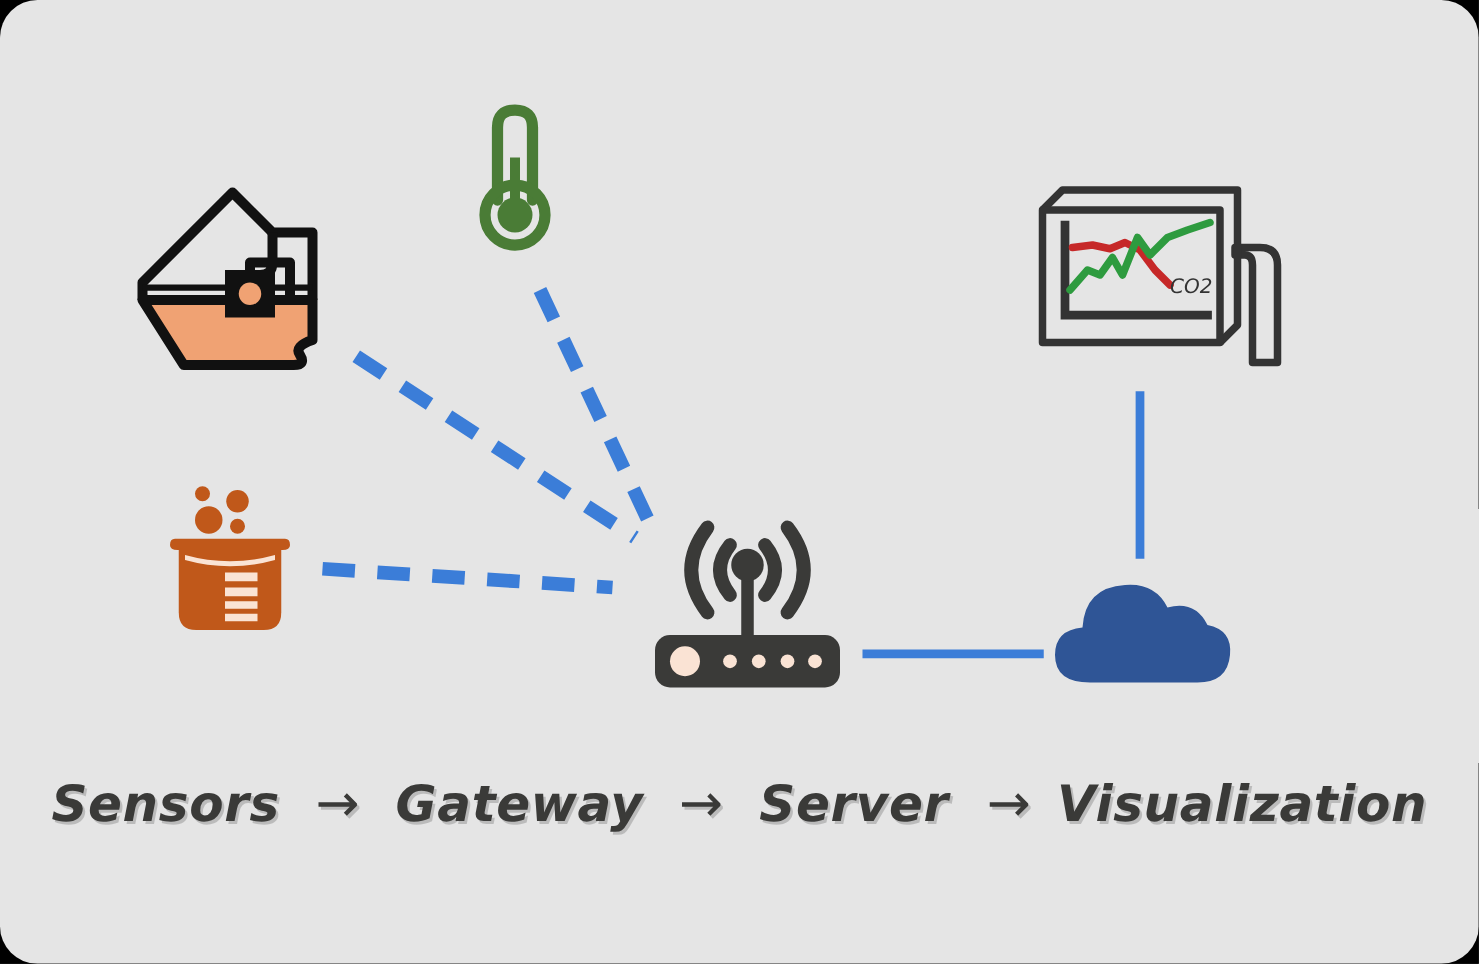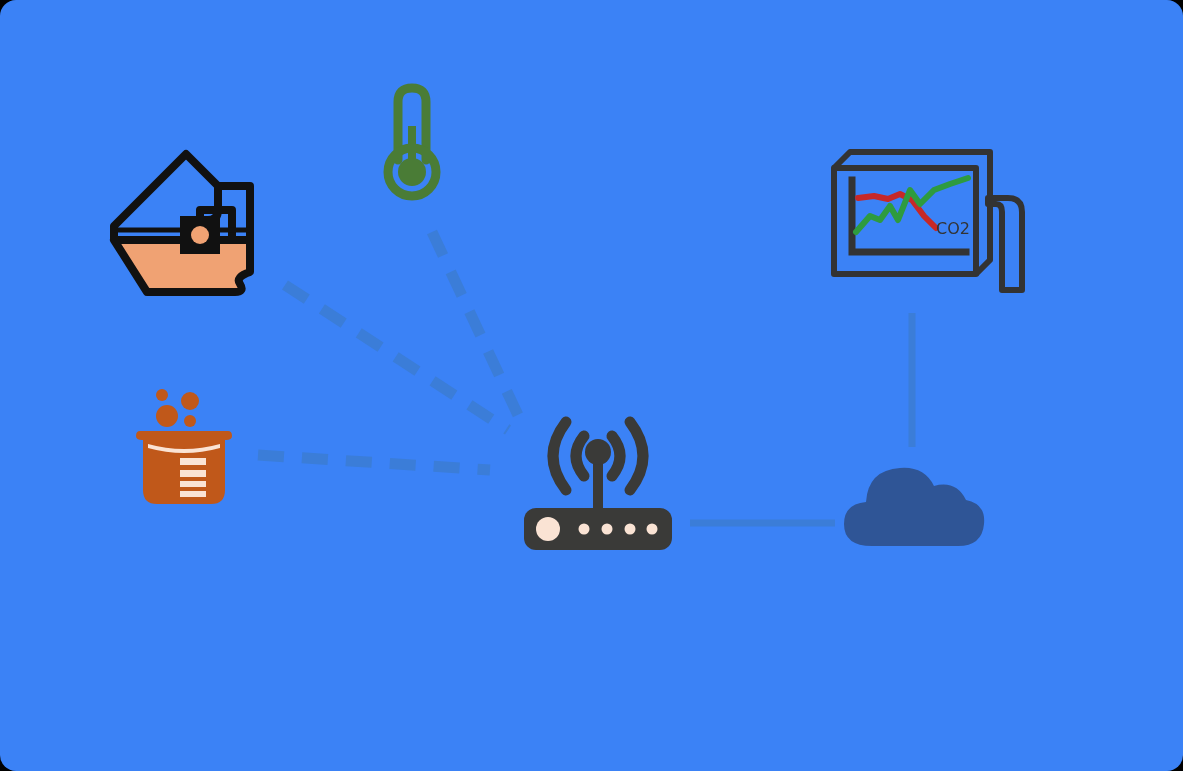--- a/index.html
+++ b/index.html
@@ -10,23 +10,24 @@
   body {
     width: 1183px;
     height: 771px;
     overflow: hidden;
     font-family: "DejaVu Sans", sans-serif;
   }
   #canvas {
     position: relative;
     width: 1183px;
     height: 771px;
-    background: #3b82f6;
-    border-radius: 16px;
+    background: #e5e5e5;
+    border-radius: 30px;
     overflow: hidden;
+    font-style: italic;
   }
   .layer {
     position: absolute;
     left: 0;
     top: 0;
     width: 1183px;
     height: 771px;
   }
   .node {
     position: absolute;
@@ -179,14 +180,23 @@
 
         <polyline fill="none" stroke="#C62828" stroke-width="6" stroke-linejoin="round" stroke-linecap="round" points="32,56 48,54 62,57 74,52 86,58 98,74 110,86"></polyline>
 
         <polyline fill="none" stroke="#2E9B3F" stroke-width="6" stroke-linejoin="round" stroke-linecap="round" points="30,90 44,74 54,78 64,64 72,78 84,48 94,62 108,48 124,42 142,36"></polyline>
 
         <text x="110" y="92" font-family="DejaVu Sans, sans-serif" font-size="16" fill="#333333">CO2</text>
       </g>
     </svg>
   </div>
 
+  <div id="caption">
+    <span class="seg">Sensors</span>
+    <span class="arrow">→</span>
+    <span class="seg">Gateway</span>
+    <span class="arrow">→</span>
+    <span class="seg">Server</span>
+    <span class="arrow tight">→</span>
+    <span class="seg">Visualization</span>
+  </div>
 
 </div>
 
 </body></html>

